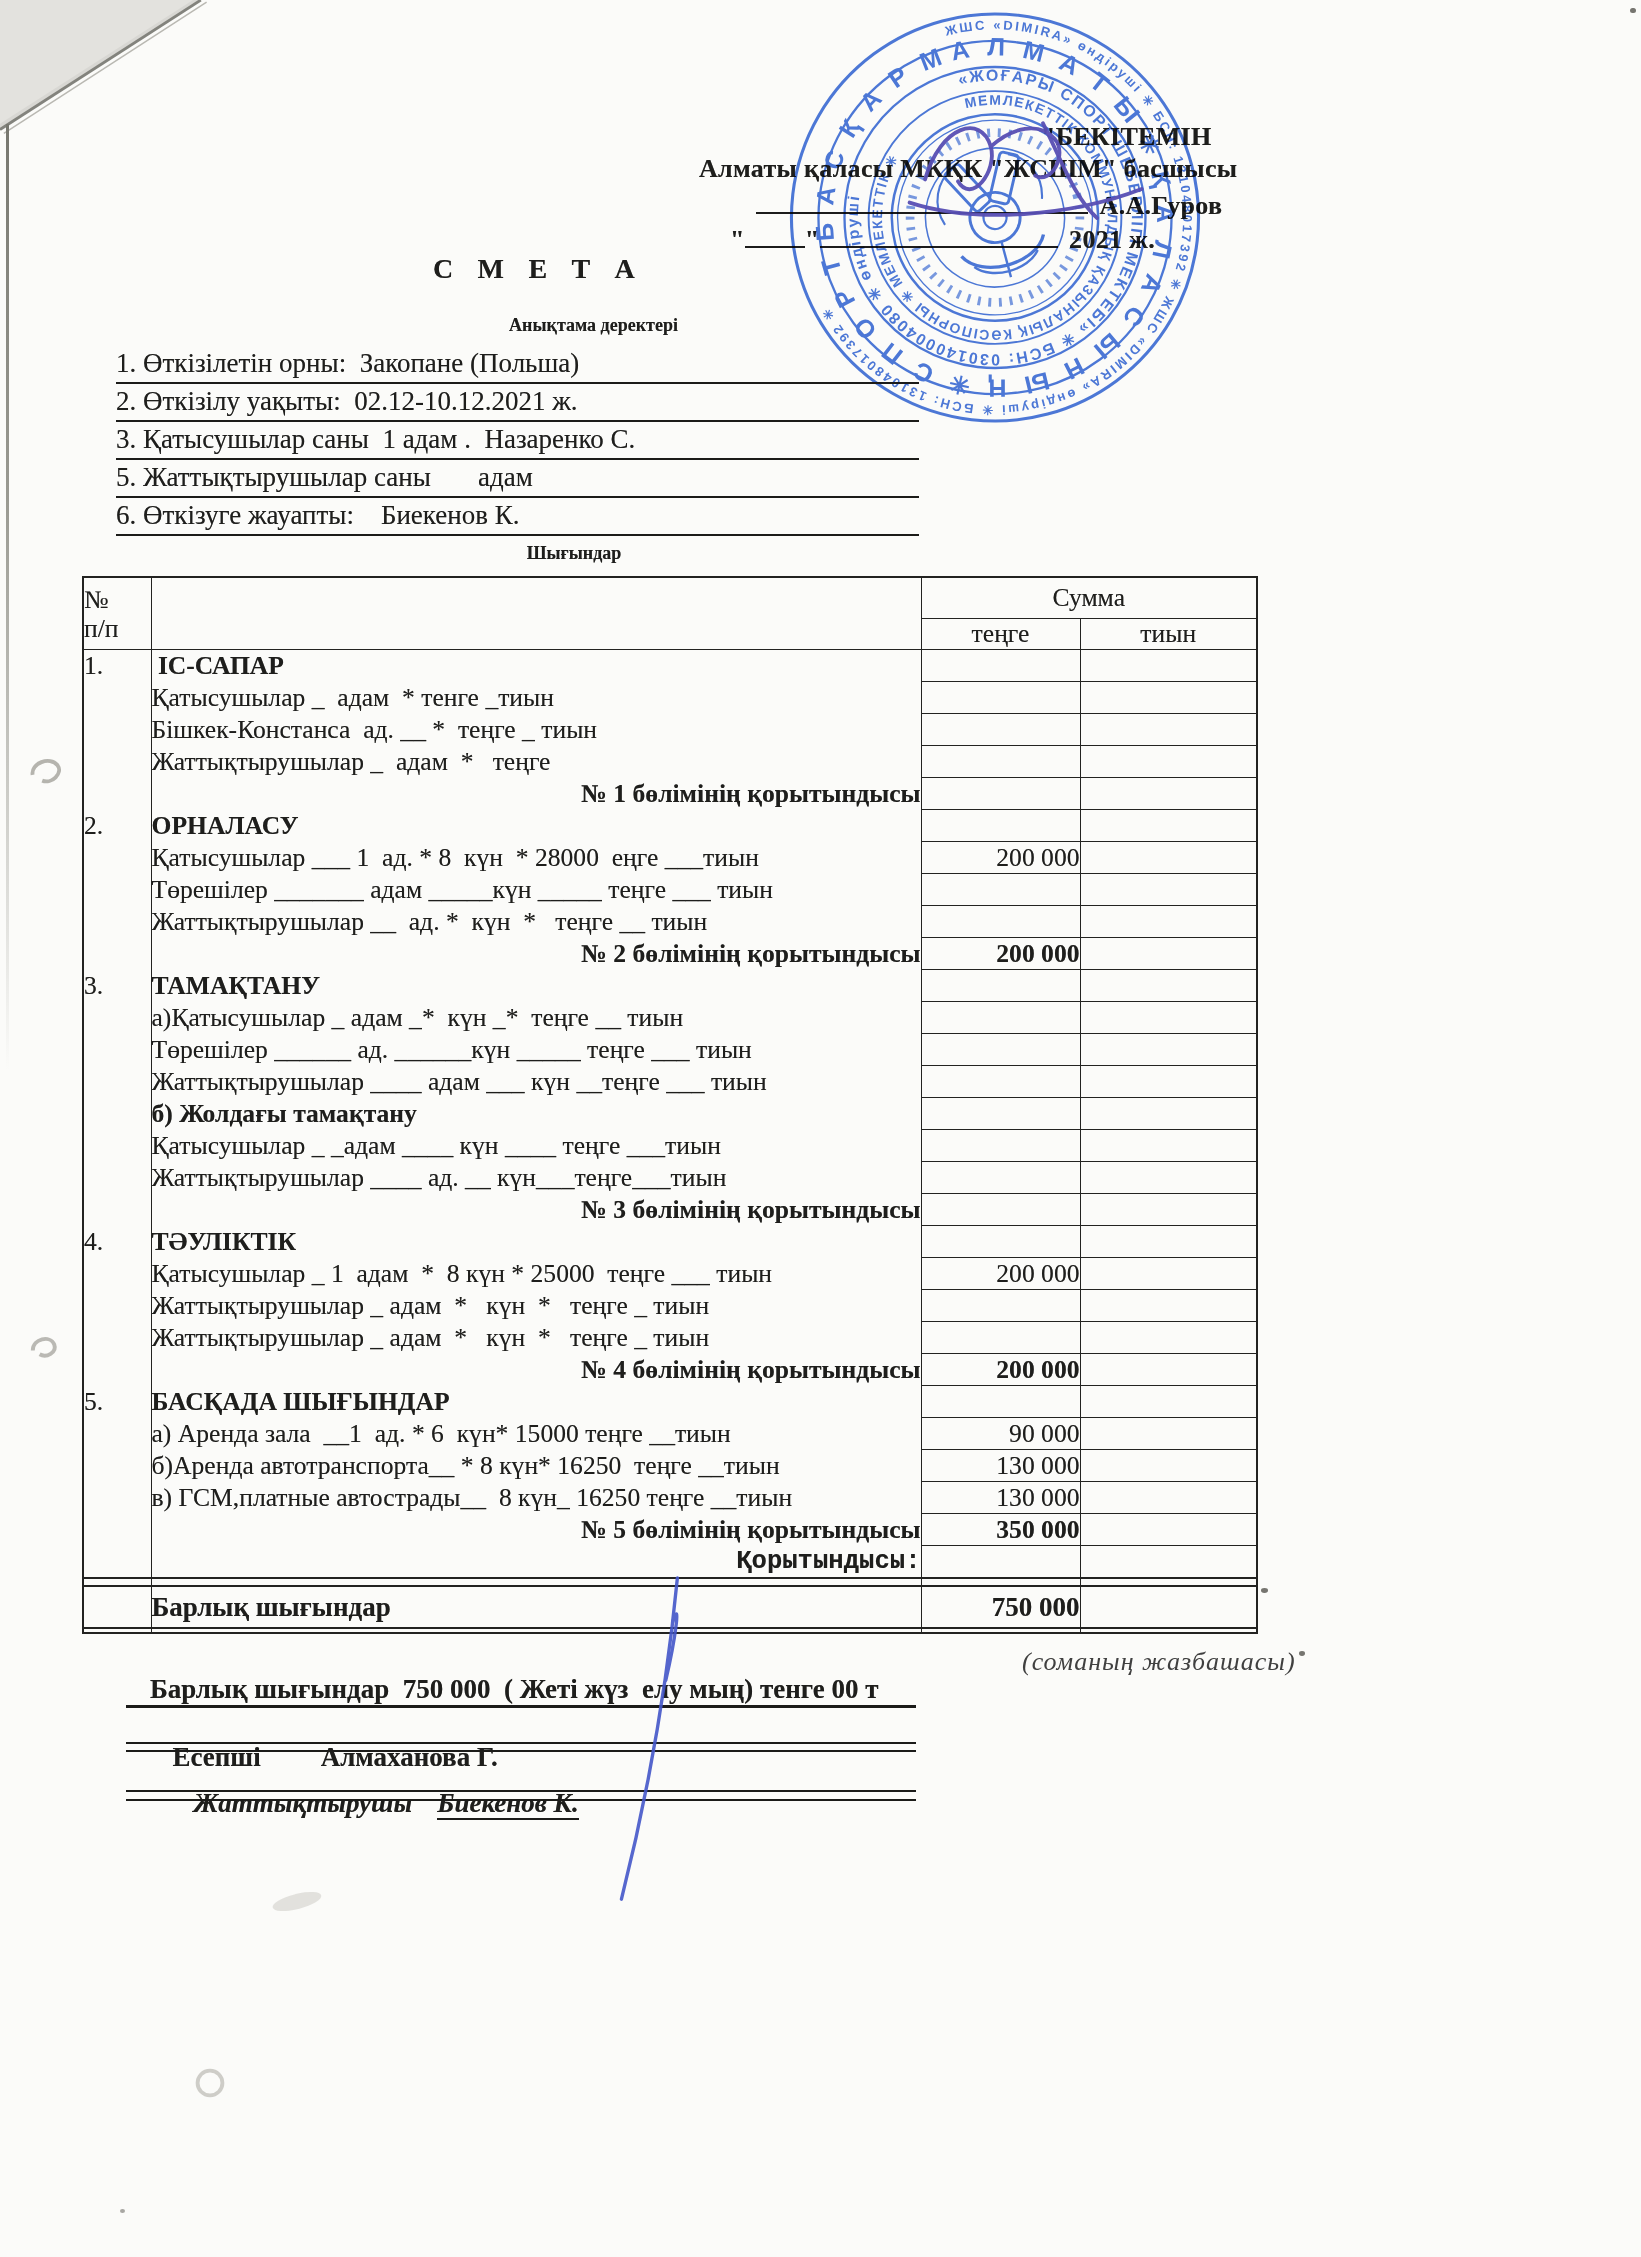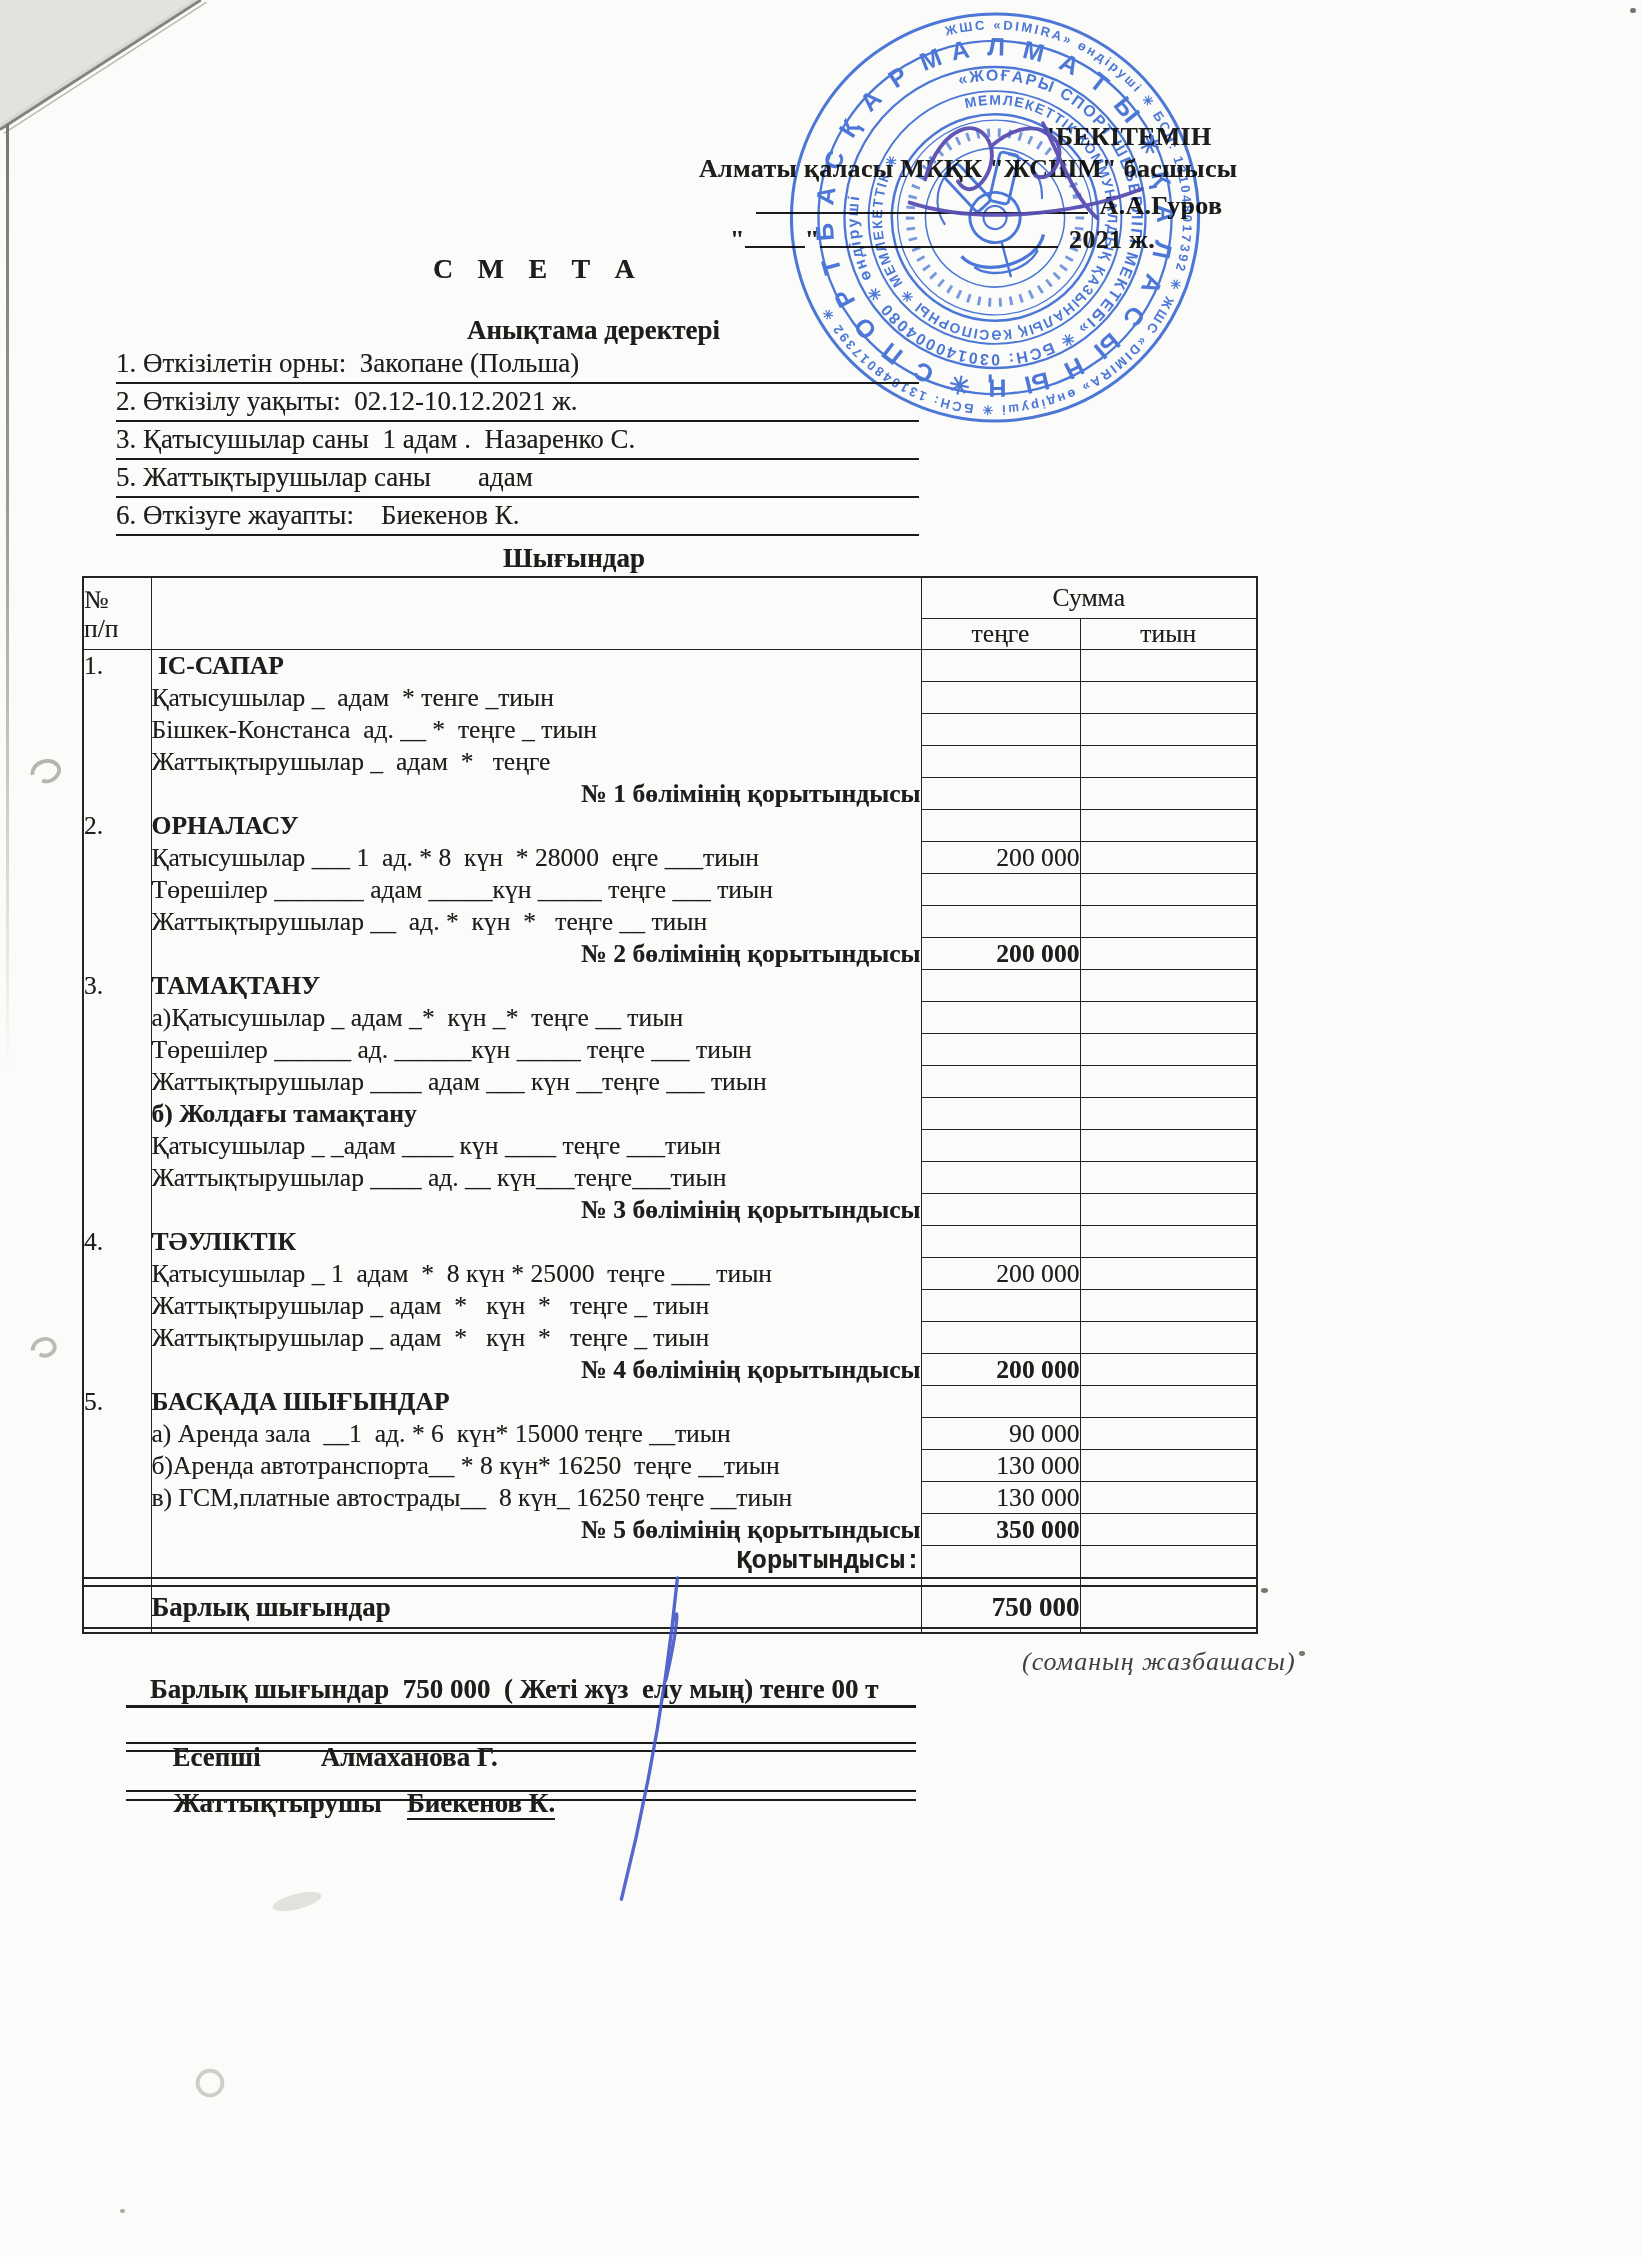--- a/index.html
+++ b/index.html
@@ -15,21 +15,21 @@
   .left-edge{left:5.8px;top:124px;width:2.9px;height:946px;
     background:linear-gradient(#77776f 0%, #9a9a92 40%, rgba(160,160,152,0) 100%);}
   .speck{position:absolute;background:#55544e;border-radius:50%;opacity:.8;}
   .smudge{position:absolute;border-radius:50%;}
   
   .hdr-line{position:absolute;font-weight:bold;font-size:26px;letter-spacing:0.3px;
     white-space:nowrap;text-shadow:0 0 0.5px rgba(20,20,20,.5);}
   .u-line{display:inline-block;border-bottom:2.4px solid #1c1c1c;height:23px;vertical-align:baseline;}
   
   .doc-title{font-weight:bold;font-size:28px;letter-spacing:8.7px;text-shadow:0 0 0.5px rgba(20,20,20,.5);}
-  .section-title{font-weight:bold;font-size:27px;text-shadow:0 0 0.5px rgba(20,20,20,.5);}
+  .section-title{font-weight:bold;font-size:18px;text-shadow:0 0 0.5px rgba(20,20,20,.5);}
   
   .info-list{left:116px;top:346px;width:803px;}
   .info-item{height:36px;border-bottom:2.4px solid #1b1b19;font-size:27px;
     white-space:pre;line-height:35px;text-shadow:0 0 0.5px rgba(20,20,20,.45);}
   
   table.exp{border-collapse:collapse;table-layout:fixed;width:1173px;
     border:2.4px solid #232321;}
   table.exp th, table.exp td{padding:0;font-size:25.6px;vertical-align:middle;
     text-shadow:0 0 0.5px rgba(20,20,20,.45);overflow:hidden;}
   th.no-h{border:1.9px solid #232321;font-weight:normal;text-align:left;padding-left:7.7px;
@@ -363,21 +363,21 @@
 
 <div class="foot-row" style="left:150px;top:1674px;">Барлық шығындар  750 000  ( Жеті жүз  елу мың) тенге 00 т</div>
 <div class="rule" style="left:126px;top:1705px;width:790px;height:3.4px;"></div>
 
 <div class="foot-row" style="left:159px;top:1711px;">
   <span>Есепші</span><span style="display:inline-block;width:60px;"></span><span>Алмаханова Г.</span>
 </div>
 <div class="rule" style="left:126px;top:1742px;width:790px;height:2.4px;"></div>
 <div class="rule" style="left:126px;top:1750px;width:790px;height:1.9px;"></div>
 
-<div class="foot-row" style="left:160px;top:1757px;">
+<div class="foot-row" style="left:180px;top:1757px;font-style:italic;">
   <span>Жаттықтырушы</span><span style="display:inline-block;width:25px;"></span><span style="border-bottom:2.4px solid #1b1b19;">Биекенов К.</span>
 </div>
 <div class="rule" style="left:126px;top:1790px;width:790px;height:2.4px;"></div>
 <div class="rule" style="left:126px;top:1799px;width:790px;height:1.9px;"></div>
 
 <svg class="abs" style="left:579px;top:1566px;" width="164" height="348" viewBox="0 0 170 360">
   <g fill="none" stroke="#4456c9" stroke-width="3.5" stroke-linecap="round" opacity=".9">
     <path d="M 102,12 C 94,95 78,210 44,345"></path>
     <path d="M 97,58 C 106,30 100,75 90,118"></path>
   </g>

